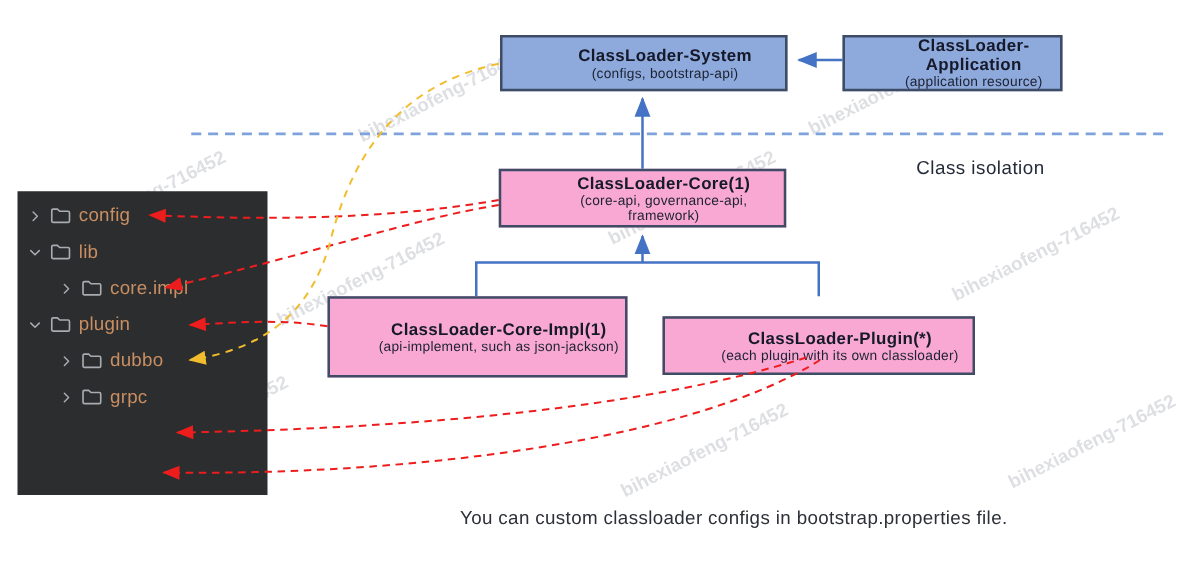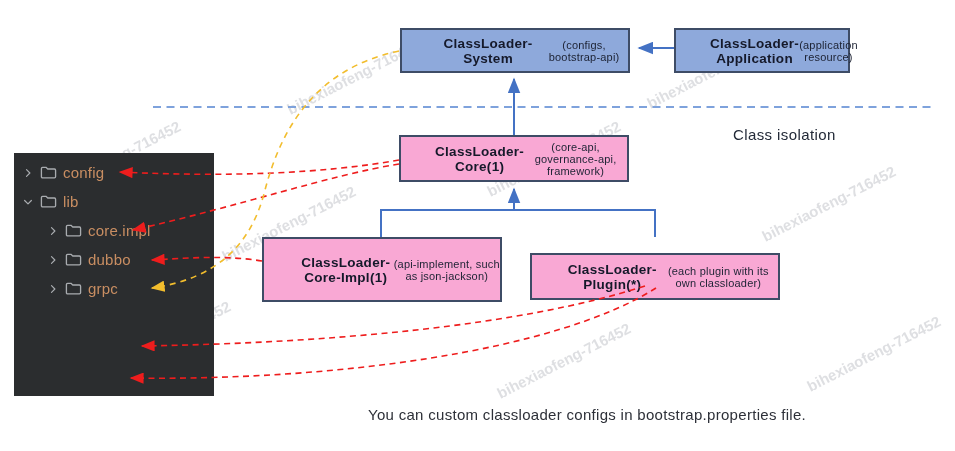--- a/index.html
+++ b/index.html
@@ -11,21 +11,21 @@
   
   .wm {
     position:absolute; transform:rotate(-27deg);
     font-size:15px; font-weight:600; color:rgba(158,162,170,0.34);
     white-space:nowrap; z-index:1; user-select:none;
   }
   
   .box {
     position:absolute; z-index:2; box-sizing:border-box;
     border:2px solid #3E4C66;
-    display:flex; flex-direction:row; align-items:center; 
+    display:flex; flex-direction:column; align-items:center; justify-content:center;
     text-align:center;
     padding-left:34px;
   }
   .box.blue   { background:#8EA9DB; }
   .box.orange { background:#f9a8d4; }
   .box-title  { font-weight:bold; font-size:13.5px; color:#15192a; letter-spacing:.3px; }
   .box-sub    { font-size:11px; color:#1c2233; margin-top:1px; letter-spacing:.2px; }
   
   .iso-label {
     position:absolute; left:733px; top:126px; z-index:2;
@@ -133,20 +133,33 @@
         </span>
       <span class="tree-ico">
           <svg width="17" height="15" viewBox="0 0 18 15">
             <path d="M1.5 3.2 C1.5 2.5 2 2 2.7 2 H6.3 L8.2 3.8 H15.3 C16 3.8 16.5 4.3 16.5 5 V12 C16.5 12.7 16 13.2 15.3 13.2 H2.7 C2 13.2 1.5 12.7 1.5 12 Z" stroke="#A9ACB0" stroke-width="1.4" fill="none" stroke-linejoin="round"></path>
           </svg>
         </span>
       <span class="tree-label">core.impl</span>
     </div>
 
 
+    <div class="tree-row lvl0">
+      <span class="tree-ico">
+          <svg width="12" height="12" viewBox="0 0 16 16">
+            <path d="M3.5 6 L8 10.5 L12.5 6" stroke="#A9ACB0" stroke-width="1.6" fill="none" stroke-linecap="round" stroke-linejoin="round"></path>
+          </svg>
+        </span>
+      <span class="tree-ico">
+          <svg width="17" height="15" viewBox="0 0 18 15">
+            <path d="M1.5 3.2 C1.5 2.5 2 2 2.7 2 H6.3 L8.2 3.8 H15.3 C16 3.8 16.5 4.3 16.5 5 V12 C16.5 12.7 16 13.2 15.3 13.2 H2.7 C2 13.2 1.5 12.7 1.5 12 Z" stroke="#A9ACB0" stroke-width="1.4" fill="none" stroke-linejoin="round"></path>
+          </svg>
+        </span>
+      <span class="tree-label">plugin</span>
+    </div>
 
     <div class="tree-row lvl1">
       <span class="tree-ico">
           <svg width="12" height="12" viewBox="0 0 16 16">
             <path d="M6 3.5 L10.5 8 L6 12.5" stroke="#A9ACB0" stroke-width="1.6" fill="none" stroke-linecap="round" stroke-linejoin="round"></path>
           </svg>
         </span>
       <span class="tree-ico">
           <svg width="17" height="15" viewBox="0 0 18 15">
             <path d="M1.5 3.2 C1.5 2.5 2 2 2.7 2 H6.3 L8.2 3.8 H15.3 C16 3.8 16.5 4.3 16.5 5 V12 C16.5 12.7 16 13.2 15.3 13.2 H2.7 C2 13.2 1.5 12.7 1.5 12 Z" stroke="#A9ACB0" stroke-width="1.4" fill="none" stroke-linejoin="round"></path>

